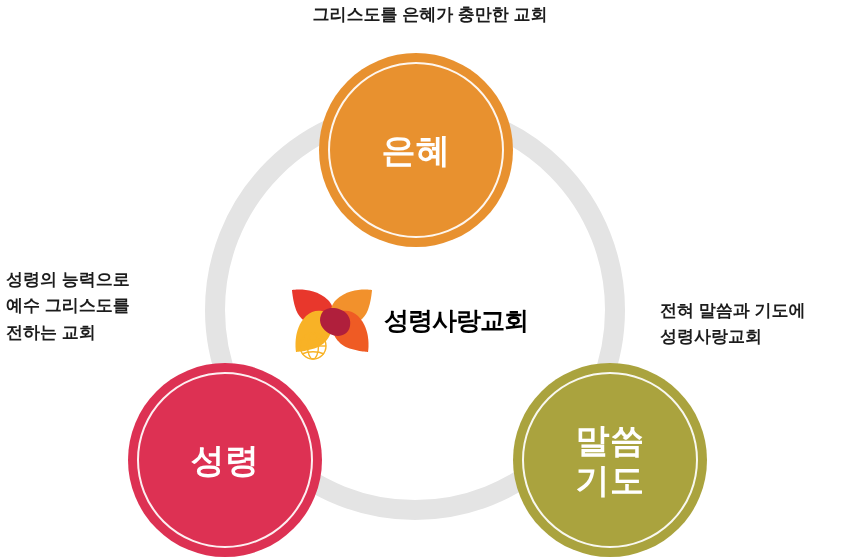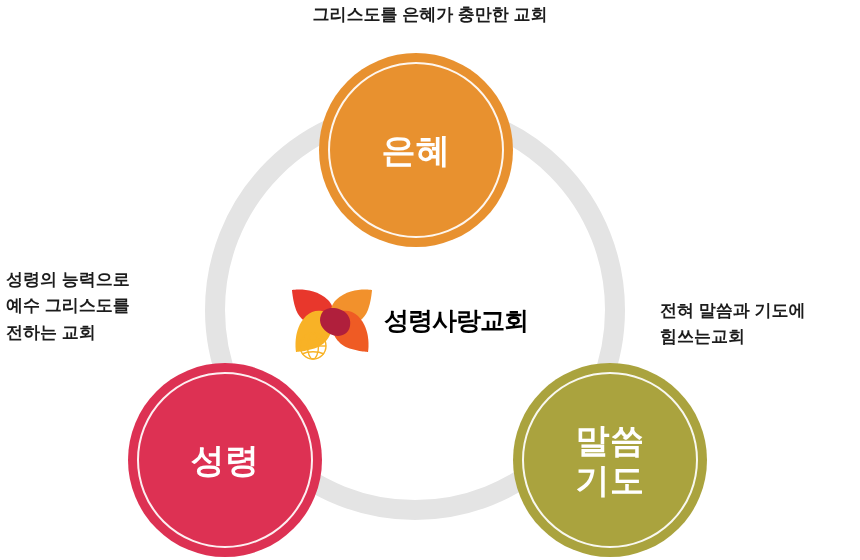--- a/index.html
+++ b/index.html
@@ -120,21 +120,21 @@
 
   <div class="ring"></div>
 
   <div class="caption" id="caption-top">그리스도를 은혜가 충만한 교회</div>
 
   <div class="caption" id="caption-left">성령의 능력으로
 예수 그리스도를
 전하는 교회</div>
 
   <div class="caption" id="caption-right">전혀 말씀과 기도에
-힘쓰는교회</div>
+성령사랑교회</div>
 
   <div class="node" id="node-grace">
     <div class="inner-ring"></div>
     <div class="node-label">은혜</div>
   </div>
 
   <div class="node" id="node-word">
     <div class="inner-ring"></div>
     <div class="node-label">말씀
 기도</div>

